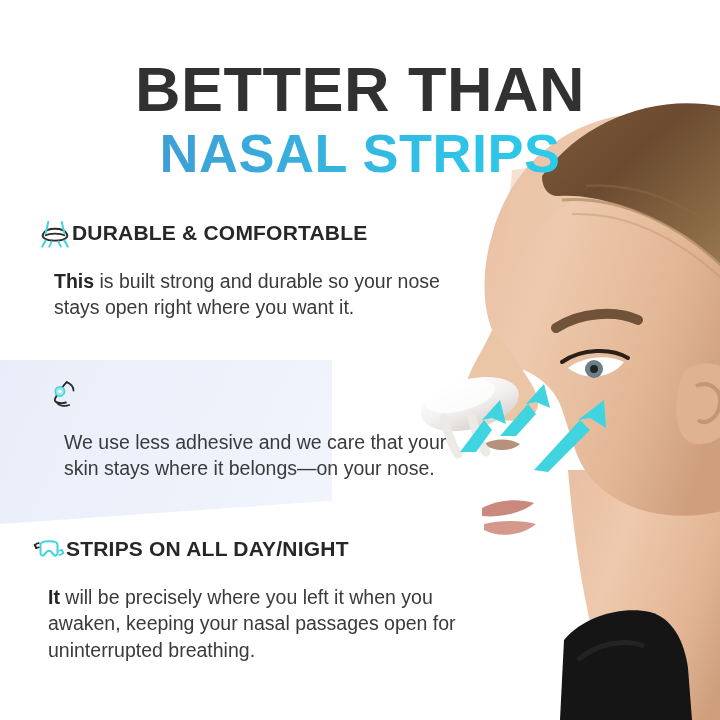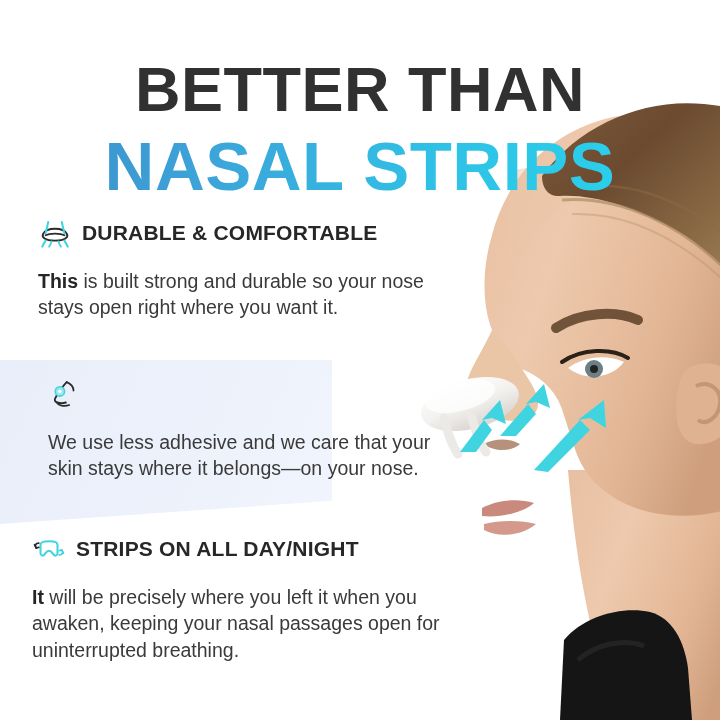--- a/index.html
+++ b/index.html
@@ -114,60 +114,60 @@
   }
   .headline .line1 {
     display: block;
     font-size: 63px;
     font-weight: bold;
     letter-spacing: 0.5px;
     color: #313131;
   }
   .headline .line2 {
     display: block;
-    font-size: 69px;
+    font-size: 54px;
     font-weight: bold;
     letter-spacing: 0.5px;
-    margin-top: 12px;
+    margin-top: 6px;
     background: linear-gradient(95deg, #3b8ccb 0%, #3da3d8 28%, #2fc2e6 62%, #27d7ee 100%);
     -webkit-background-clip: text;
     background-clip: text;
     color: transparent;
     -webkit-text-fill-color: transparent;
   }
 
   
   .feature {
     position: absolute;
     left: 38px;
   }
   .feature-head {
     display: flex;
     align-items: center;
-    gap: 10px;
     margin-bottom: 9px;
   }
   .feature-icon {
     width: 34px;
     height: 30px;
     flex: 0 0 34px;
     display: block;
   }
   .feature-title {
     font-size: 21px;
     font-weight: bold;
     color: #272727;
     letter-spacing: 0.2px;
     white-space: nowrap;
   }
   .feature-body {
     font-size: 19.5px;
     color: #3a3a3a;
     line-height: 1.37;
     max-width: 400px;
+    margin-left: 16px;
   }
   .feature-body .lead {
     font-weight: bold;
     color: #262626;
   }
 
   #feature-1 { top: 218px; }
   #feature-2 { top: 379px; left: 48px; }
   #feature-3 { top: 534px; left: 32px; }
   #feature-3 .feature-body { max-width: 420px; }

